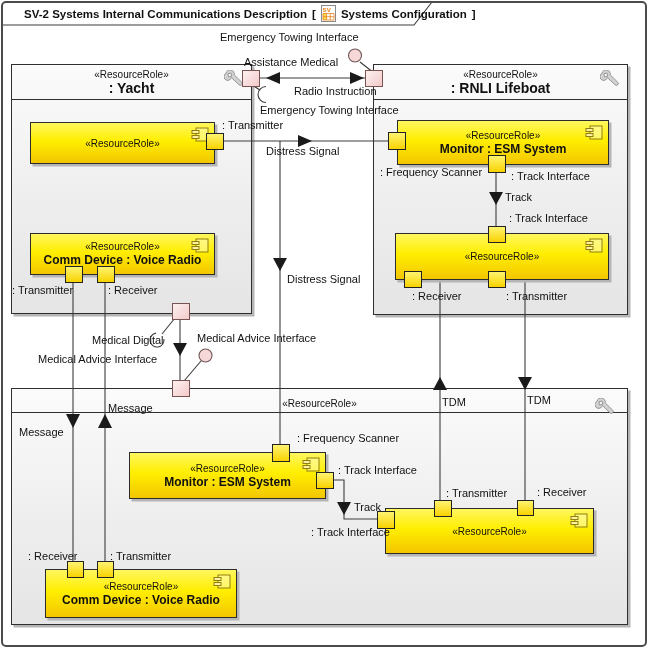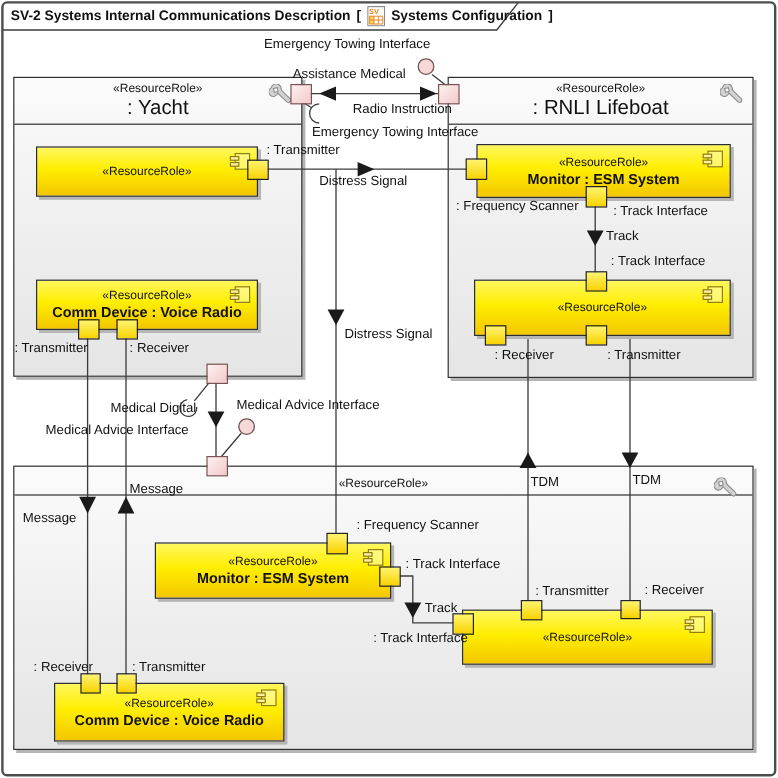--- a/index.html
+++ b/index.html
@@ -1,26 +1,26 @@
 <!DOCTYPE html>
 <html><head>
 <meta charset="utf-8">
 <style>
   html,body{margin:0;padding:0;background:#fff;}
   .canvas{position:relative;width:648px;height:648px;background:#ffffff;
     font-family:"Liberation Sans",sans-serif;overflow:hidden;}
   .frame{position:absolute;left:1px;top:1px;width:642px;height:642px;
     border:2px solid #4c4c4c;border-radius:5px;pointer-events:none;z-index:7;}
-  .titlebar{position:absolute;left:9px;top:5px;height:17px;display:flex;
+  .titlebar{position:absolute;left:24px;top:5px;height:17px;display:flex;
     align-items:center;gap:5px;z-index:8;font-size:11.5px;font-weight:bold;color:#111;white-space:nowrap;}
   .actor{position:absolute;background:linear-gradient(180deg,#fbfbfb 0%,#eeeeee 55%,#e5e5e5 100%);
     border:1px solid #2f2f2f;box-shadow:2.5px 2.5px 0 #b5b5b5;z-index:1;}
   .actor-header{border-bottom:1px solid #2f2f2f;text-align:center;padding-top:4px;padding-bottom:3px;}
   .stereo{font-size:10px;color:#111;}
-  .actor-name{font-size:17px;font-weight:normal;color:#111;}
+  .actor-name{font-size:14px;font-weight:bold;color:#111;}
   .comp{position:absolute;background:linear-gradient(180deg,#fff75e 0%,#ffee00 45%,#f3c600 100%);
     border:1px solid #2c2c2c;box-shadow:2.5px 2.5px 0 #b5b5b5;z-index:3;
     display:flex;flex-direction:column;align-items:center;justify-content:center;gap:1px;}
   .comp-name{font-size:12px;font-weight:bold;color:#111;white-space:nowrap;}
   .comp-icon{position:absolute;top:4px;right:5px;}
   .wrench{position:absolute;top:5px;right:7px;}
   .port{position:absolute;border:1px solid #222;
     background:linear-gradient(180deg,#fff470 0%,#f8d200 100%);z-index:4;}
   .pport{position:absolute;border:1px solid #795252;
     background:linear-gradient(135deg,#fdf0f0 0%,#f3c9c9 100%);z-index:4;}

